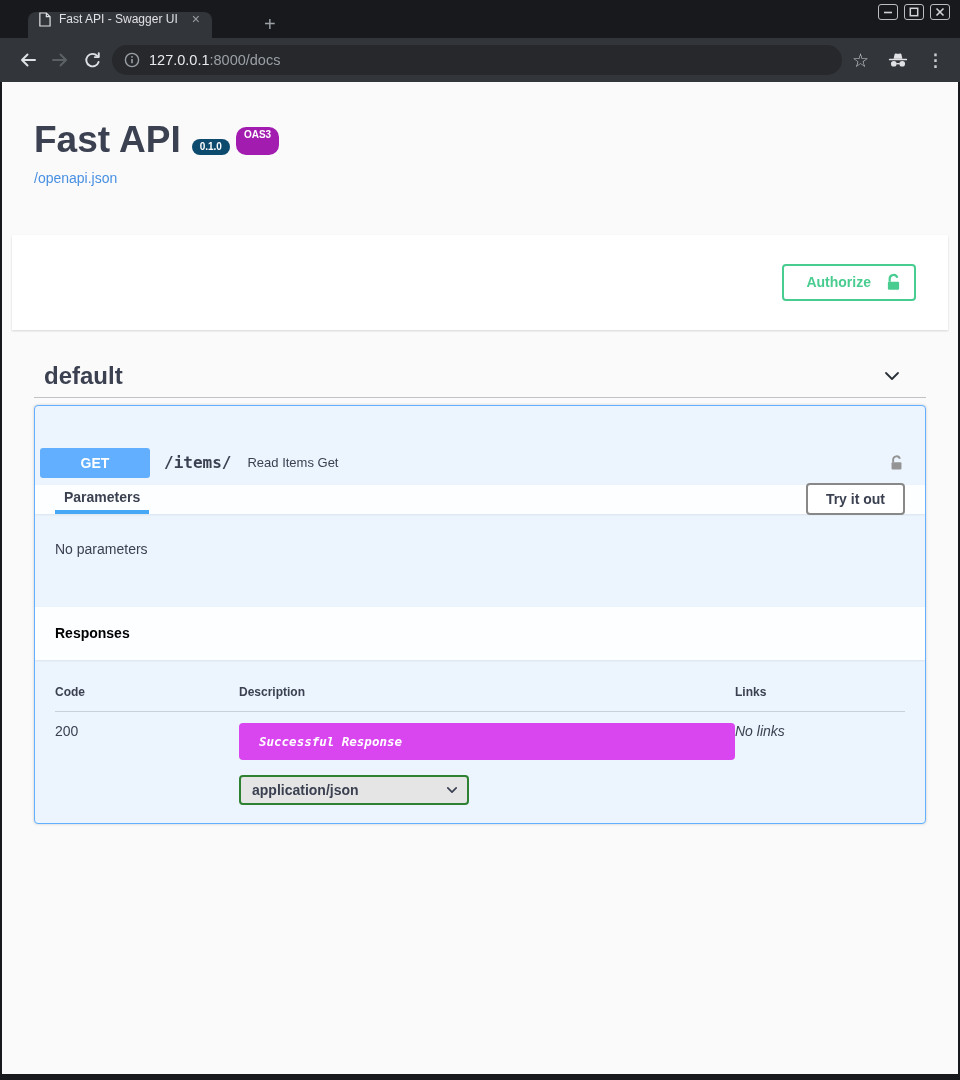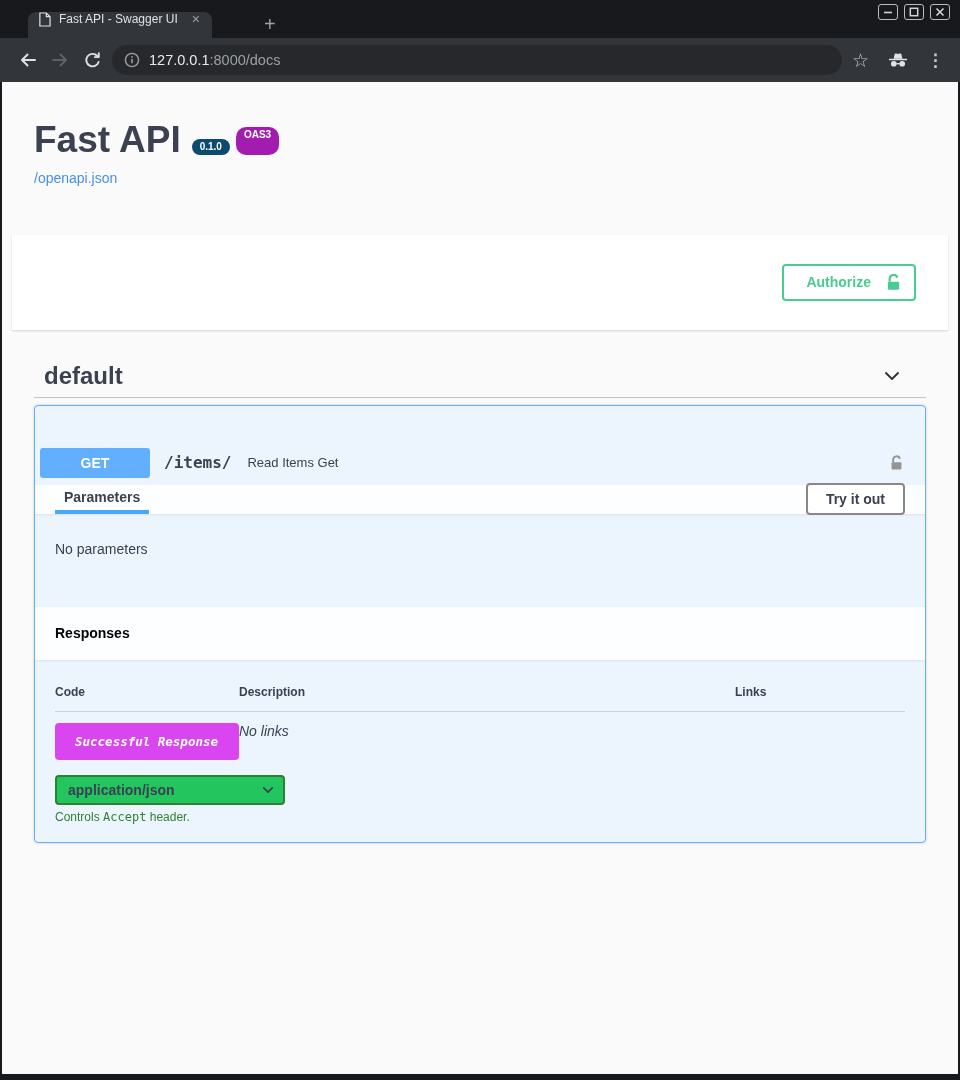--- a/index.html
+++ b/index.html
@@ -73,21 +73,21 @@
   .sec-header.responses { height:53px; font-size:14px; font-weight:700; color:#000000; }
 
   .resp-inner { padding:25px 20px 18px; }
   .resp-grid-header { display:grid; grid-template-columns:184px 1fr 170px; font-size:12px; font-weight:700;
                       padding-bottom:12px; border-bottom:1px solid rgba(59,65,81,.2); }
   .resp-grid-row { display:grid; grid-template-columns:184px 1fr 170px; padding-top:11px; font-size:14px; }
   .resp-box { max-width:501px; background:#d946ef; border-radius:4px; padding:11px 20px; color:#fff;
               font-family:"DejaVu Sans Mono",monospace; font-style:italic; font-weight:700; font-size:12.5px; }
   .links-cell { font-style:italic; color:#3b4151; }
   .media-select { margin-top:15px; width:230px; height:30px; border:2px solid #2f8132; border-radius:4px;
-                  background:#22c55e; display:flex; align-items:center; padding:0 8px 0 11px; font-weight:700;
+                  background:#e5e5e5; display:flex; align-items:center; padding:0 8px 0 11px; font-weight:700;
                   font-size:14px; color:#3b4151; cursor:pointer; }
   .media-select .sel-label { flex:1; }
   .accept-note { margin-top:5px; font-size:12px; color:#2f8132; }
   .accept-note code { font-family:"DejaVu Sans Mono",monospace; font-size:12px; }
 </style>
 </head>
 <body>
 
 <div class="titlebar">
   <div class="tab">
@@ -224,31 +224,31 @@
         <span>Responses</span>
       </div>
 
       <div class="resp-inner">
         <div class="resp-grid-header">
           <span>Code</span>
           <span>Description</span>
           <span>Links</span>
         </div>
         <div class="resp-grid-row">
+          <span>200</span>
           <div>
             <div class="resp-box">Successful Response</div>
             <div class="media-select">
               <span class="sel-label">application/json</span>
               <span style="display:flex">
                 <svg width="14" height="14" viewBox="0 0 20 20">
                     <path d="M4 7l6 6 6-6" stroke="#3b4151" stroke-width="2.4" fill="none" stroke-linecap="round" stroke-linejoin="round"></path>
                   </svg>
               </span>
             </div>
-            <div class="accept-note"><span>Controls </span><code>Accept</code><span> header.</span></div>
           </div>
           <span class="links-cell">No links</span>
         </div>
       </div>
 
     </div>
   </div>
 </div>
 
 </body></html>

